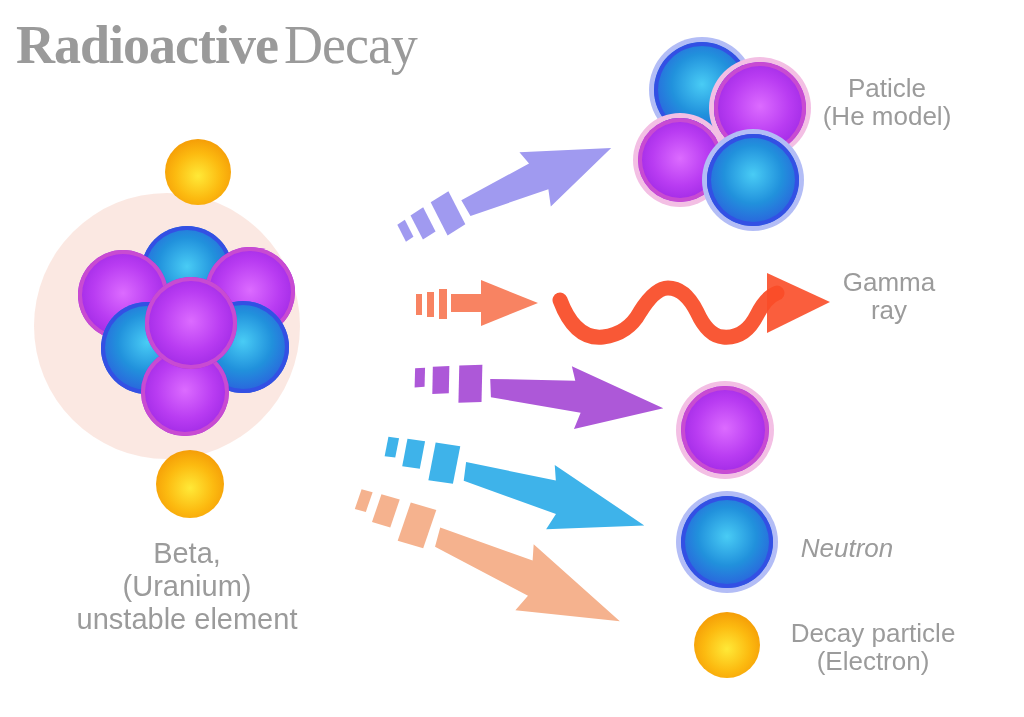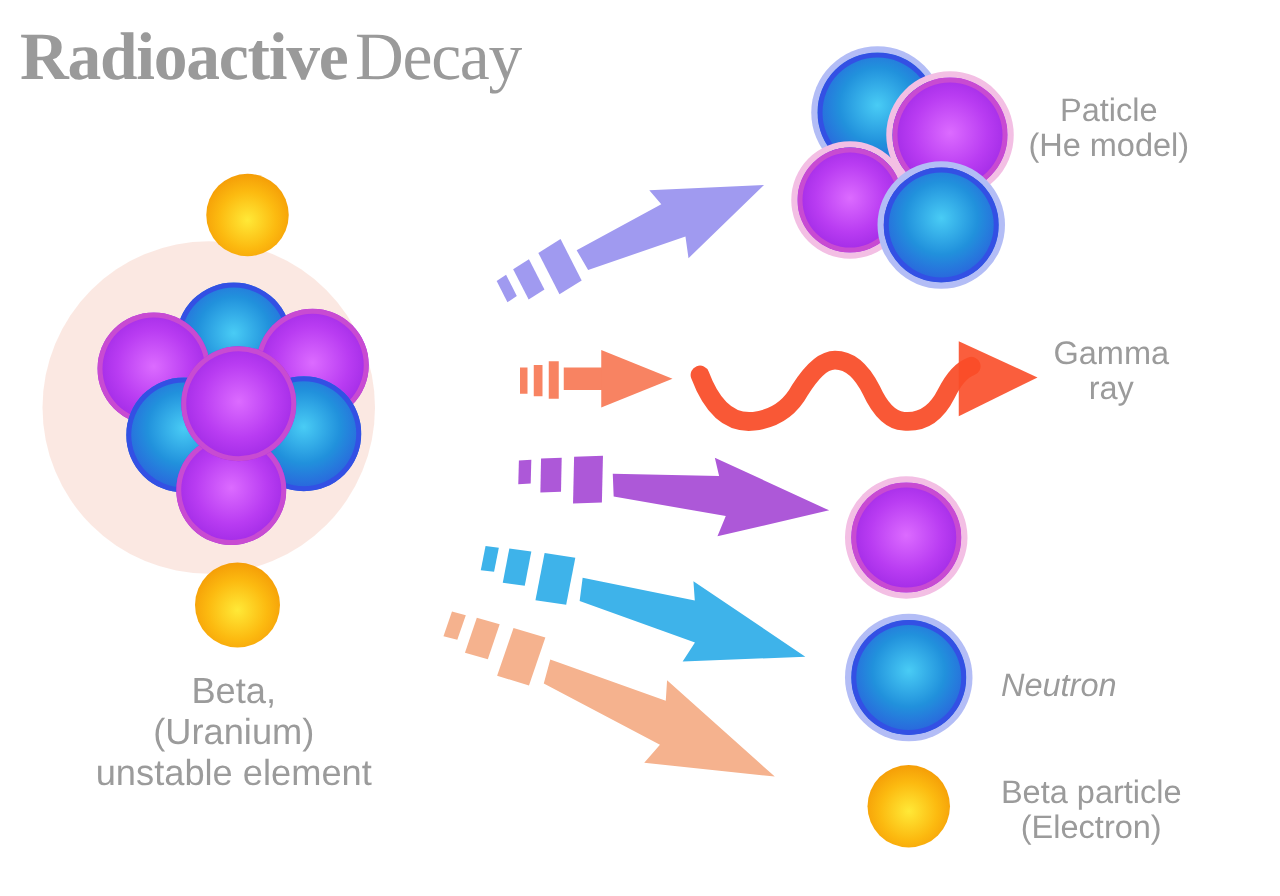--- a/index.html
+++ b/index.html
@@ -127,17 +127,17 @@
 
   <div class="sphere purple halo" style="left:681px;top:386px;width:88px;height:88px;"></div>
 
   <div class="sphere blue halo" style="left:681px;top:496px;width:92px;height:92px;"></div>
   <div class="label" style="left:747px;top:534px;width:200px;font-style:italic;">
     <div>Neutron</div>
   </div>
 
   <div class="sphere orange" style="left:694px;top:612px;width:66px;height:66px;"></div>
   <div class="label" style="left:753px;top:619px;width:240px;">
-    <div>Beta particle</div>
+    <div>Decay particle</div>
     <div>(Electron)</div>
   </div>
 
 </div>
 
 </body></html>

